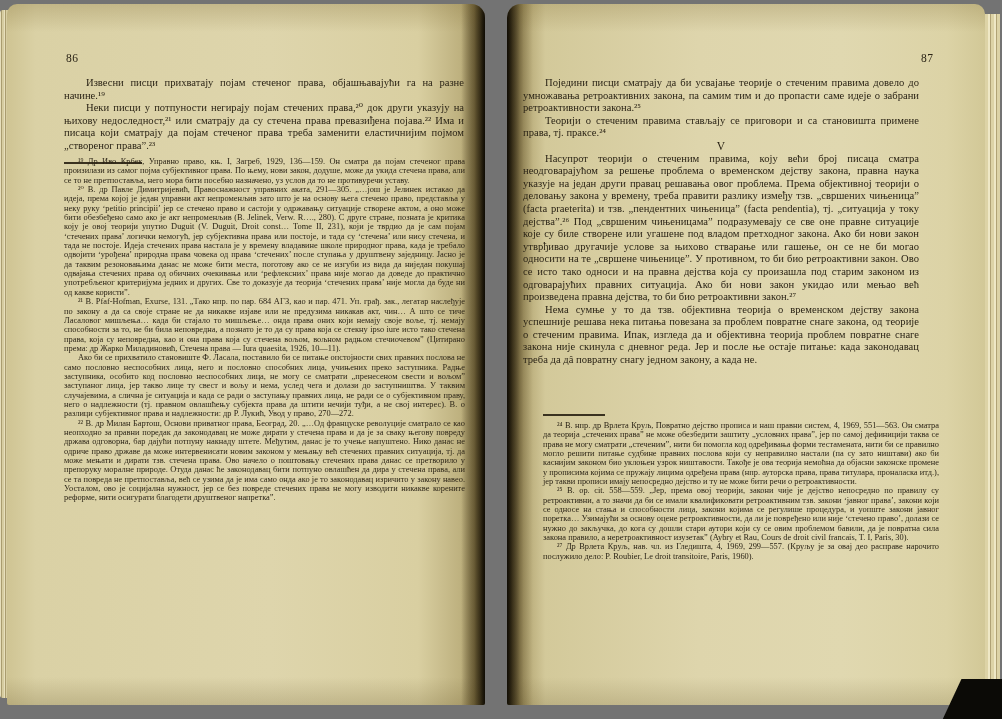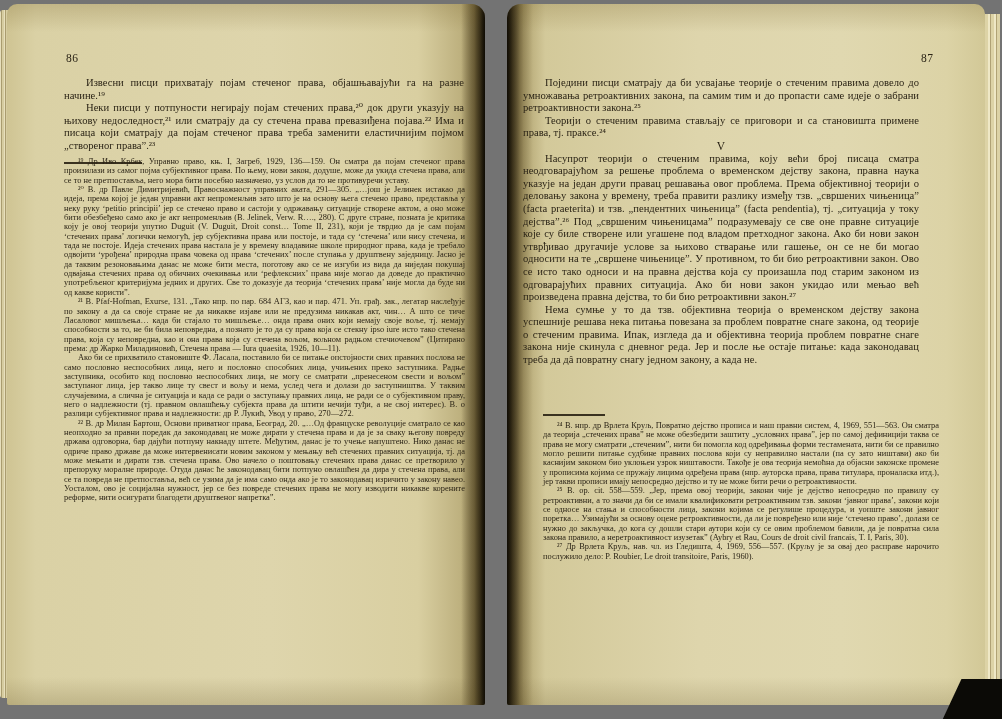--- a/index.html
+++ b/index.html
@@ -100,18 +100,18 @@
       <p>Теорији о стеченим правима стављају се приговори и са становишта примене права, тј. праксе.²⁴</p>
       <p class="section-heading">V</p>
       <p>Насупрот теорији о стеченим правима, коју већи број писаца сматра неодговарајућом за решење проблема о временском дејству закона, правна наука указује на један други правац решавања овог проблема. Према објективној теорији о деловању закона у времену, треба правити разлику између тзв. „свршених чињеница” (facta praeterita) и тзв. „пендентних чињеница” (facta pendentia), тј. „ситуација у току дејства”.²⁶ Под „свршеним чињеницама” подразумевају се све оне правне ситуације које су биле створене или угашене под владом претходног закона. Ако би нови закон утврђивао другачије услове за њихово стварање или гашење, он се не би могао односити на те „свршене чињенице”. У противном, то би био ретроактивни закон. Ово се исто тако односи и на правна дејства која су произашла под старим законом из одговарајућих правних ситуација. Ако би нови закон укидао или мењао већ произведена правна дејства, то би био ретроактивни закон.²⁷</p>
       <p>Нема сумње у то да тзв. објективна теорија о временском дејству закона успешније решава нека питања повезана за проблем повратне снаге закона, од теорије о стеченим правима. Ипак, изгледа да и објективна теорија проблем повратне снаге закона није скинула с дневног реда. Јер и после ње остаје питање: када законодавац треба да дâ повратну снагу једном закону, а када не.</p>
     </div>
 
     <div class="footnotes rp-foot">
       <div class="fn-rule fn-rule-right"></div>
       <p>²⁴ В. нпр. др Врлета Круљ, Повратно дејство прописа и наш правни систем, 4, 1969, 551—563. Он сматра да теорија „стечених права” не може обезбедити заштиту „условних права”, јер по самој дефиницији таква се права не могу сматрати „стеченим”, нити би помогла код одређивања форми тестамената, нити би се правилно могло решити питање судбине правних послова који су неправилно настали (па су зато ништави) ако би каснијим законом био уклоњен узрок ништавости. Такође је ова теорија немоћна да објасни законске промене у прописима којима се пружају лицима одређена права (нпр. ауторска права, права титулара, проналаска итд.), јер такви прописи имају непосредно дејство и ту не може бити речи о ретроактивности.</p>
       <p>²⁵ В. op. cit. 558—559. „Јер, према овој теорији, закони чије је дејство непосредно по правилу су ретроактивни, а то значи да би се имали квалификовати ретроактивним тзв. закони ‘јавног права’, закони који се односе на стања и способности лица, закони којима се регулише процедура, и уопште закони јавног поретка… Узимајући за основу оцене ретроактивности, да ли је повређено или није ‘стечено право’, долази се нужно до закључка, до кога су дошли стари аутори који су се овим проблемом бавили, да је повратна сила закона правило, а неретроактивност изузетак” (Aybry et Rau, Cours de droit civil francais, T. I, Paris, 30).</p>
-      <p>²⁷ Др Врлета Круљ, нав. чл. из Гледишта, 4, 1969, 556—557. (Круљу је за овај део расправе нарочито послужило дело: P. Roubier, Le droit transitoire, Paris, 1960).</p>
+      <p>²⁷ Др Врлета Круљ, нав. чл. из Гледишта, 4, 1969, 299—557. (Круљу је за овај део расправе нарочито послужило дело: P. Roubier, Le droit transitoire, Paris, 1960).</p>
     </div>
   </div>
 
   <div class="corner-br"></div>
 </div>
 
 </body></html>

